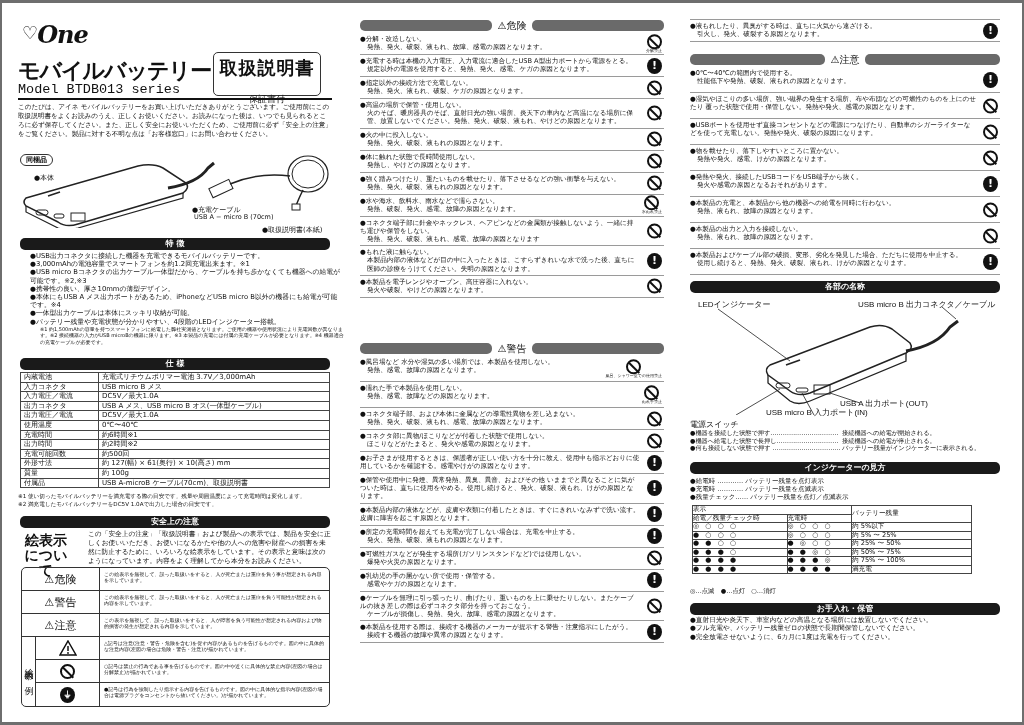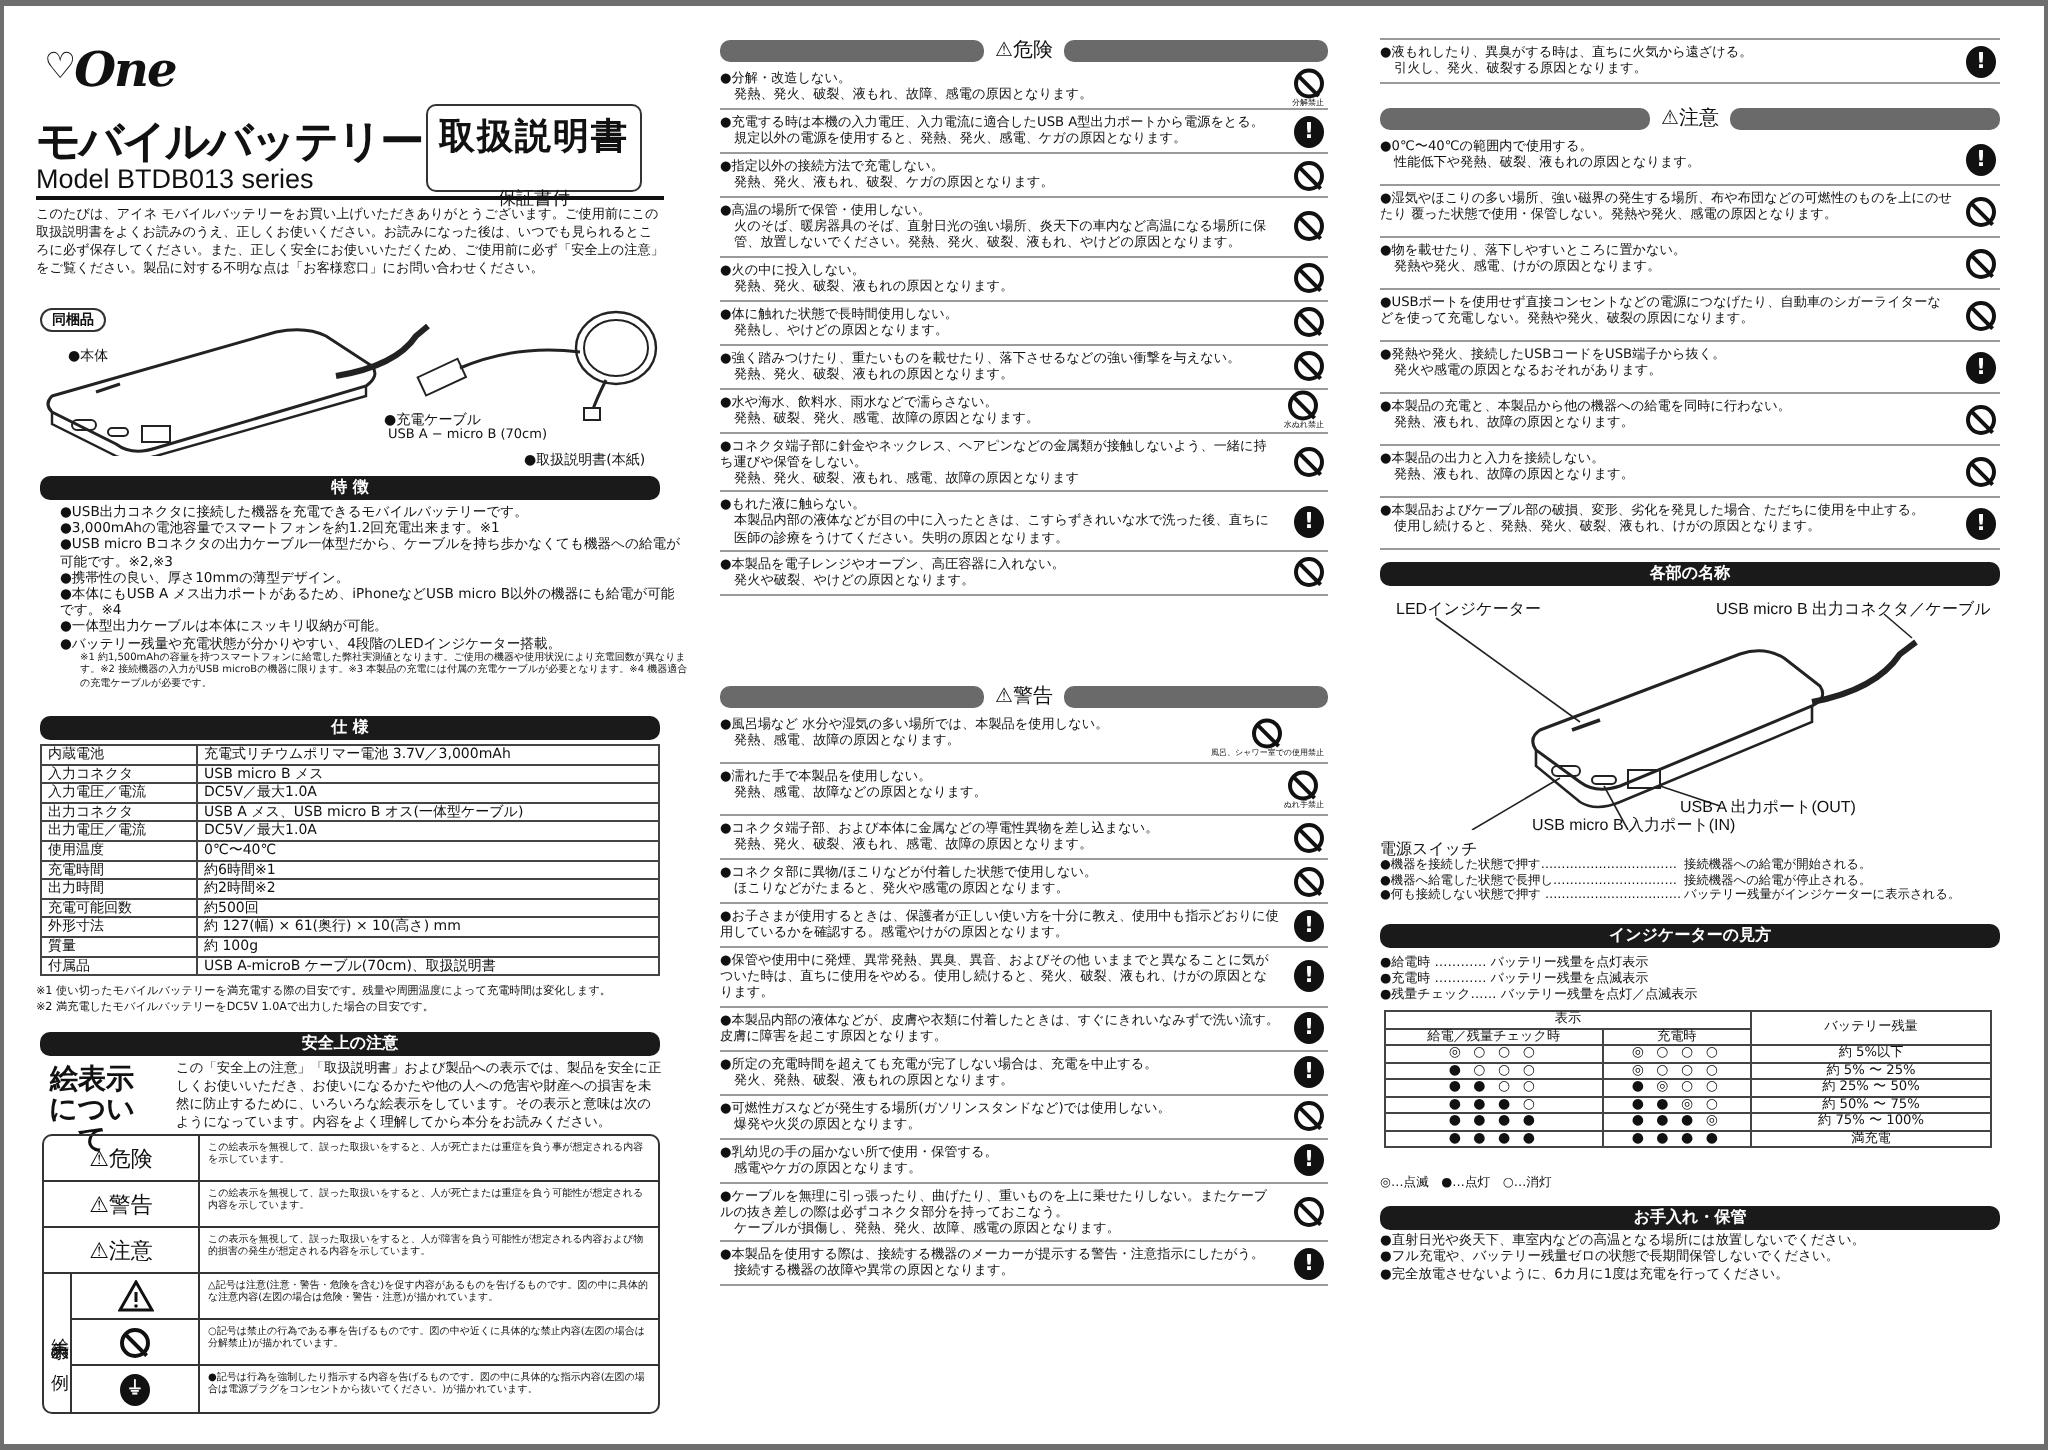--- a/index.html
+++ b/index.html
@@ -8,21 +8,21 @@
 .frame{position:absolute;left:0;top:0;width:1024px;height:725px;border:2px solid #6e6e6e;border-top-width:3px;border-bottom-width:3px}
 .col{position:absolute;top:0}
 #left{left:18px;width:314px}
 #mid{left:360px;width:304px}
 #right{left:690px;width:310px}
 
 
 .logo{position:absolute;left:4px;top:20px;font-family:"DejaVu Serif",serif;font-style:italic;font-size:24px;font-weight:bold;letter-spacing:-1px}
 .logo .heart{font-size:18px;position:relative;top:-4px}
 .prod-title{position:absolute;left:0;top:56px;font-size:22px;font-weight:bold;letter-spacing:-1px}
-.model{position:absolute;left:0;top:82px;font-size:13.5px;font-family:Liberation Sans, sans-serif}
+.model{position:absolute;left:0;top:82px;font-size:13.5px;font-family:Liberation Mono, monospace}
 .manual-box{position:absolute;left:195px;top:52px;width:108px;height:44px;border:1.5px solid #333;border-radius:5px;text-align:center}
 .manual-box .t{font-size:18px;font-weight:bold;letter-spacing:1px;margin-top:3px;display:block}
 .manual-box .s{font-size:9px;display:block;margin-top:13px}
 .head-rule{position:absolute;left:0;top:98px;width:314px;border-top:2.5px solid #111}
 .intro{position:absolute;left:0;top:103px;width:314px;font-size:6.6px;line-height:9px}
 
 
 .bar{position:absolute;height:12px;background:#1a1a1a;color:#fff;border-radius:5px;text-align:center;font-size:8px;font-weight:bold;line-height:12px}
 .gbar{position:absolute;height:11px;display:flex;align-items:center}
 .gbar .g{flex:1;height:11px;background:#6a6a6a;border-radius:5px}
@@ -62,21 +62,21 @@
 .prohib{width:15px;height:15px;border:2px solid #111;border-radius:50%;position:relative}
 .prohib::after{content:"";position:absolute;left:50%;top:-1px;width:2px;height:15px;background:#111;transform:translateX(-50%) rotate(-45deg)}
 .instr{width:15px;height:16px;background:#111;border-radius:50%;color:#fff;font-weight:bold;font-size:11px;line-height:16px;text-align:center}
 
 
 .parts-label{position:absolute;font-size:8px;font-family:"Liberation Sans",sans-serif}
 .switch-list{position:absolute;left:0;top:429px;width:310px;font-size:6.2px;line-height:7.6px}
 .switch-list .row{display:flex}
 .switch-list .a{width:152px;overflow:hidden;white-space:nowrap}
 .ind-list{position:absolute;left:0;top:477px;font-size:6.5px;line-height:8px}
-.ind{position:absolute;left:2px;top:505px;width:304px;border-collapse:collapse;font-size:6.6px;text-align:center}
+.ind{position:absolute;left:2px;top:505px;width:280px;border-collapse:collapse;font-size:6.6px;text-align:left}
 .ind td,.ind th{border:1px solid #444;height:8.2px;line-height:7.5px;font-weight:normal;padding:0}
 .dots{letter-spacing:2px;font-size:7px}
 .legend{position:absolute;left:0;top:587px;font-size:6.3px}
 .care{position:absolute;left:0;top:616px;width:310px;font-size:6.7px;line-height:8.4px}
 </style>
 </head>
 <body>
 
 <div class="frame"></div>
 
@@ -333,24 +333,24 @@
       <span class="lab">⚠注意</span>
       <span class="g"></span>
     </div>
   <div class="items" style="left:0;top:67px;width:310px">
     <div class="item" style="min-height:26px"><span>●0℃〜40℃の範囲内で使用する。</span><span class="l2">性能低下や発熱、破裂、液もれの原因となります。</span><span class="ico">
           <span class="instr">!</span>
         </span></div>
     <div class="item" style="min-height:26px"><span>●湿気やほこりの多い場所、強い磁界の発生する場所、布や布団などの可燃性のものを上にのせたり 覆った状態で使用・保管しない。</span><span>発熱や発火、感電の原因となります。</span><span class="ico">
           <span class="prohib"></span>
         </span></div>
+    <div class="item" style="min-height:26px"><span>●USBポートを使用せず直接コンセントなどの電源につなげたり、自動車のシガーライターなどを使って充電しない。</span><span>発熱や発火、破裂の原因になります。</span><span class="ico">
+          <span class="prohib"></span>
+        </span></div>
     <div class="item" style="min-height:26px"><span>●物を載せたり、落下しやすいところに置かない。</span><span class="l2">発熱や発火、感電、けがの原因となります。</span><span class="ico">
-          <span class="prohib"></span>
-        </span></div>
-    <div class="item" style="min-height:26px"><span>●USBポートを使用せず直接コンセントなどの電源につなげたり、自動車のシガーライターなどを使って充電しない。</span><span>発熱や発火、破裂の原因になります。</span><span class="ico">
           <span class="prohib"></span>
         </span></div>
     <div class="item" style="min-height:26px"><span>●発熱や発火、接続したUSBコードをUSB端子から抜く。</span><span class="l2">発火や感電の原因となるおそれがあります。</span><span class="ico">
           <span class="instr">!</span>
         </span></div>
     <div class="item" style="min-height:26px"><span>●本製品の充電と、本製品から他の機器への給電を同時に行わない。</span><span class="l2">発熱、液もれ、故障の原因となります。</span><span class="ico">
           <span class="prohib"></span>
         </span></div>
     <div class="item" style="min-height:26px"><span>●本製品の出力と入力を接続しない。</span><span class="l2">発熱、液もれ、故障の原因となります。</span><span class="ico">
           <span class="prohib"></span>

